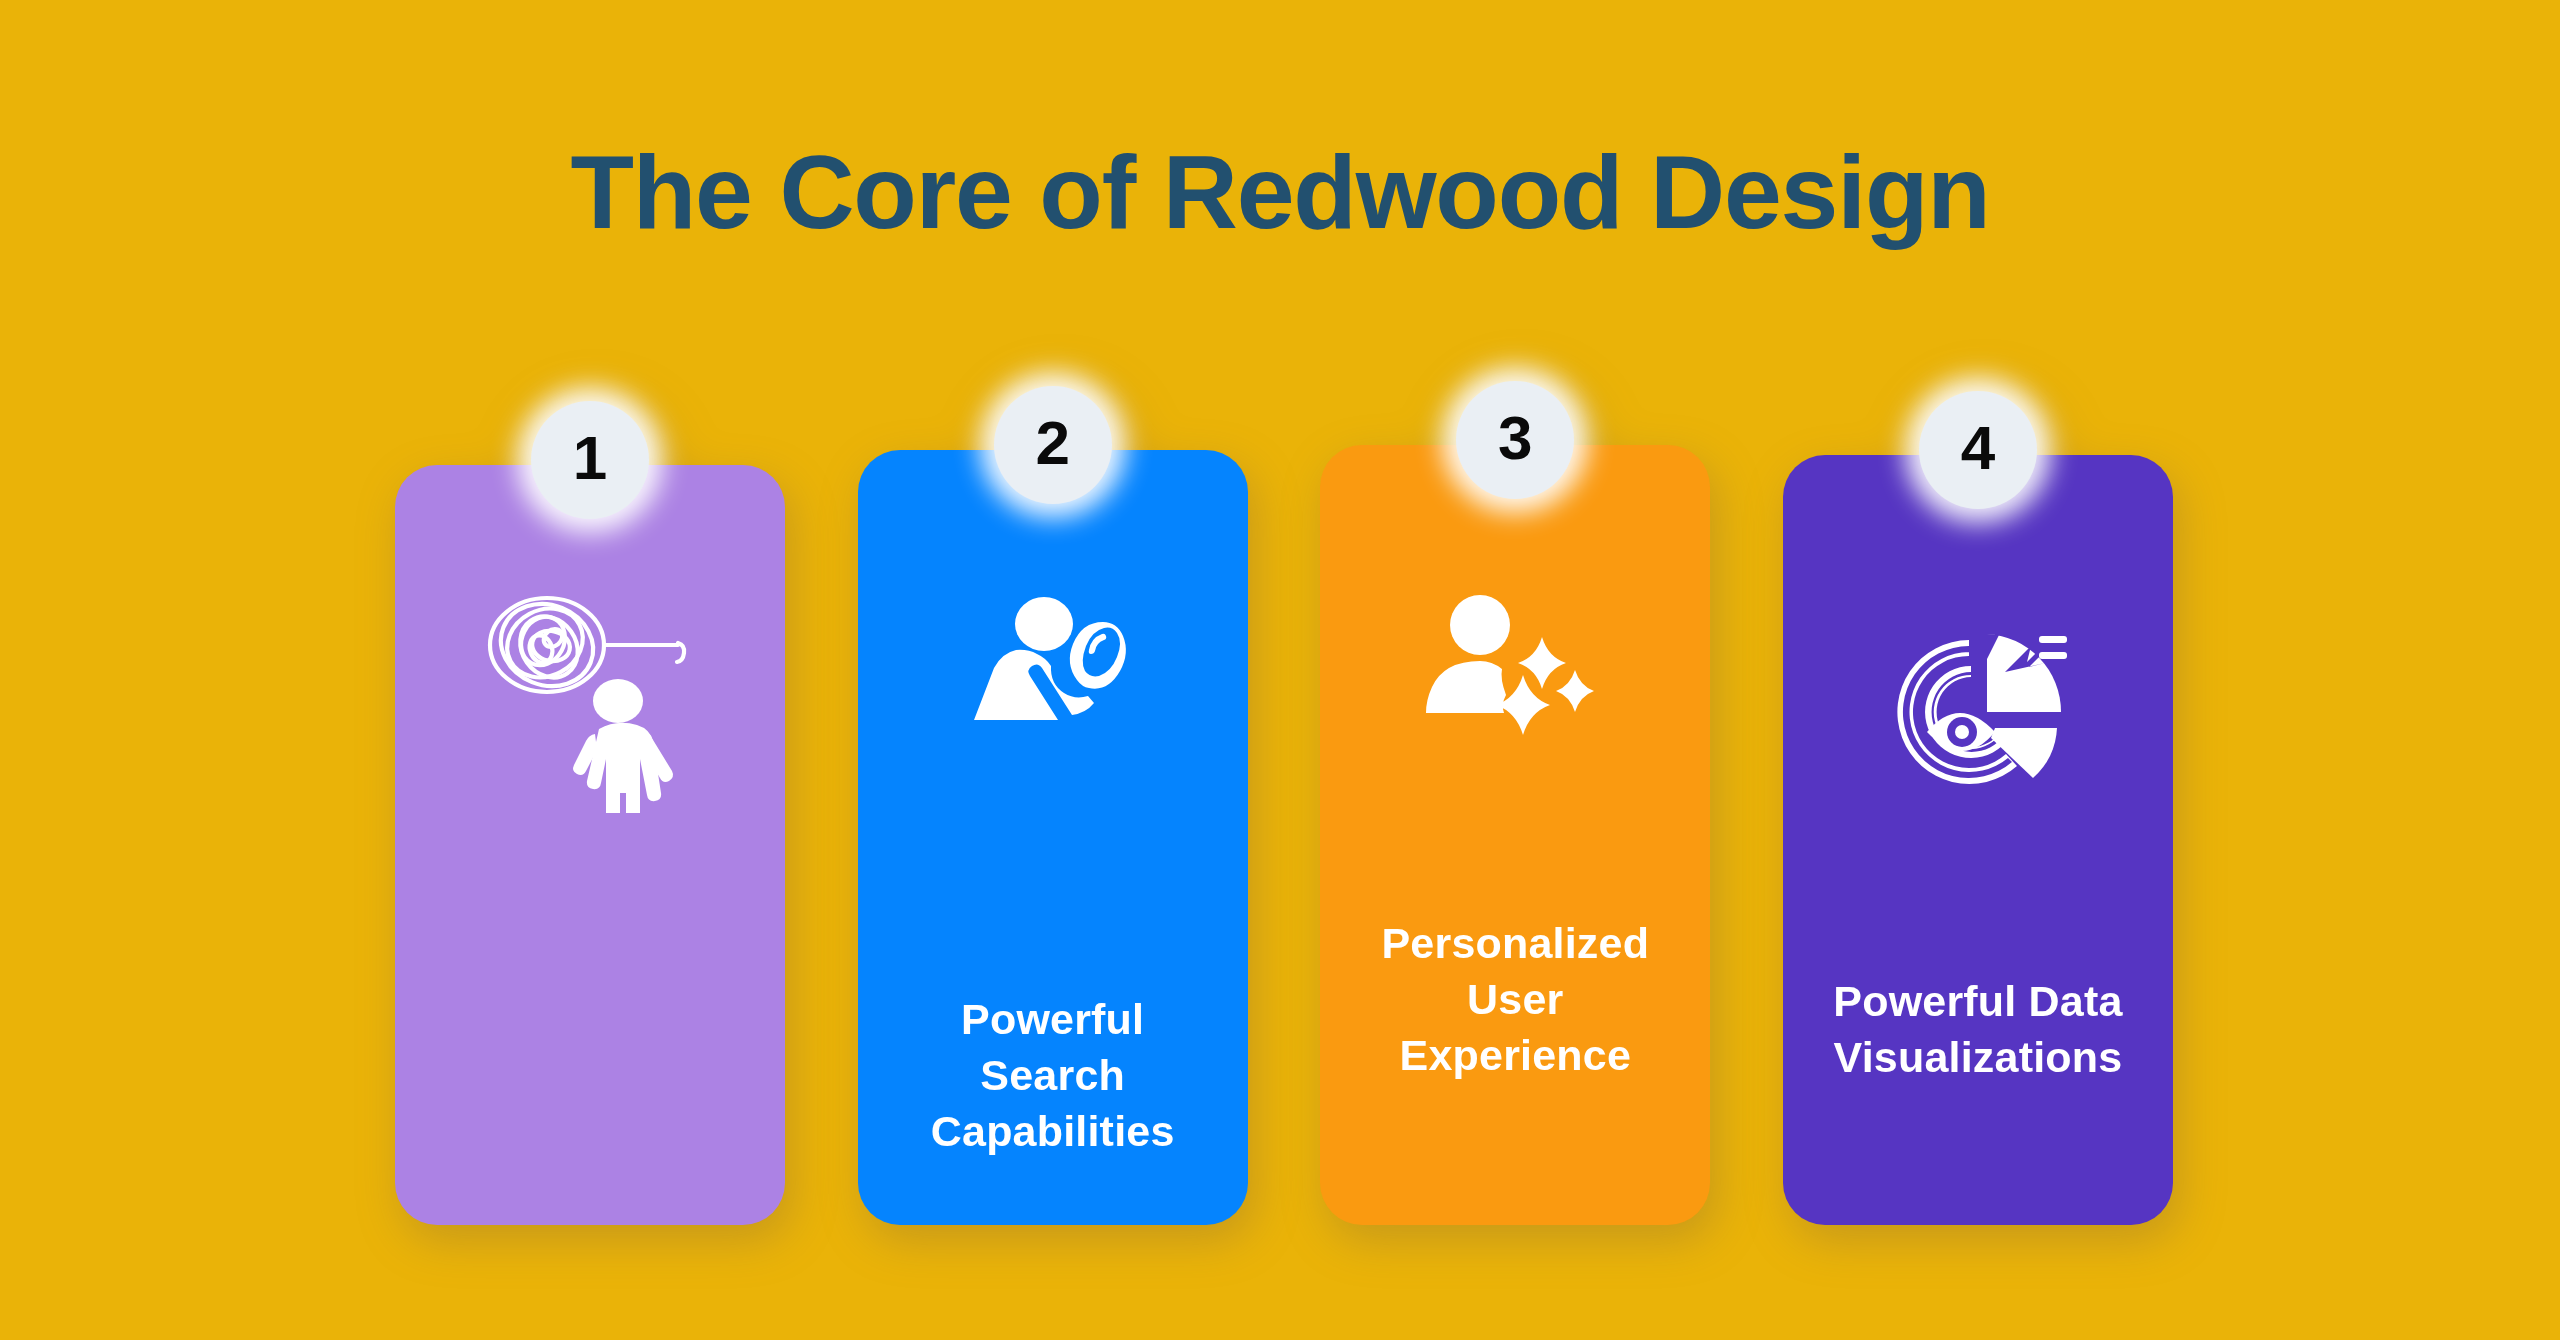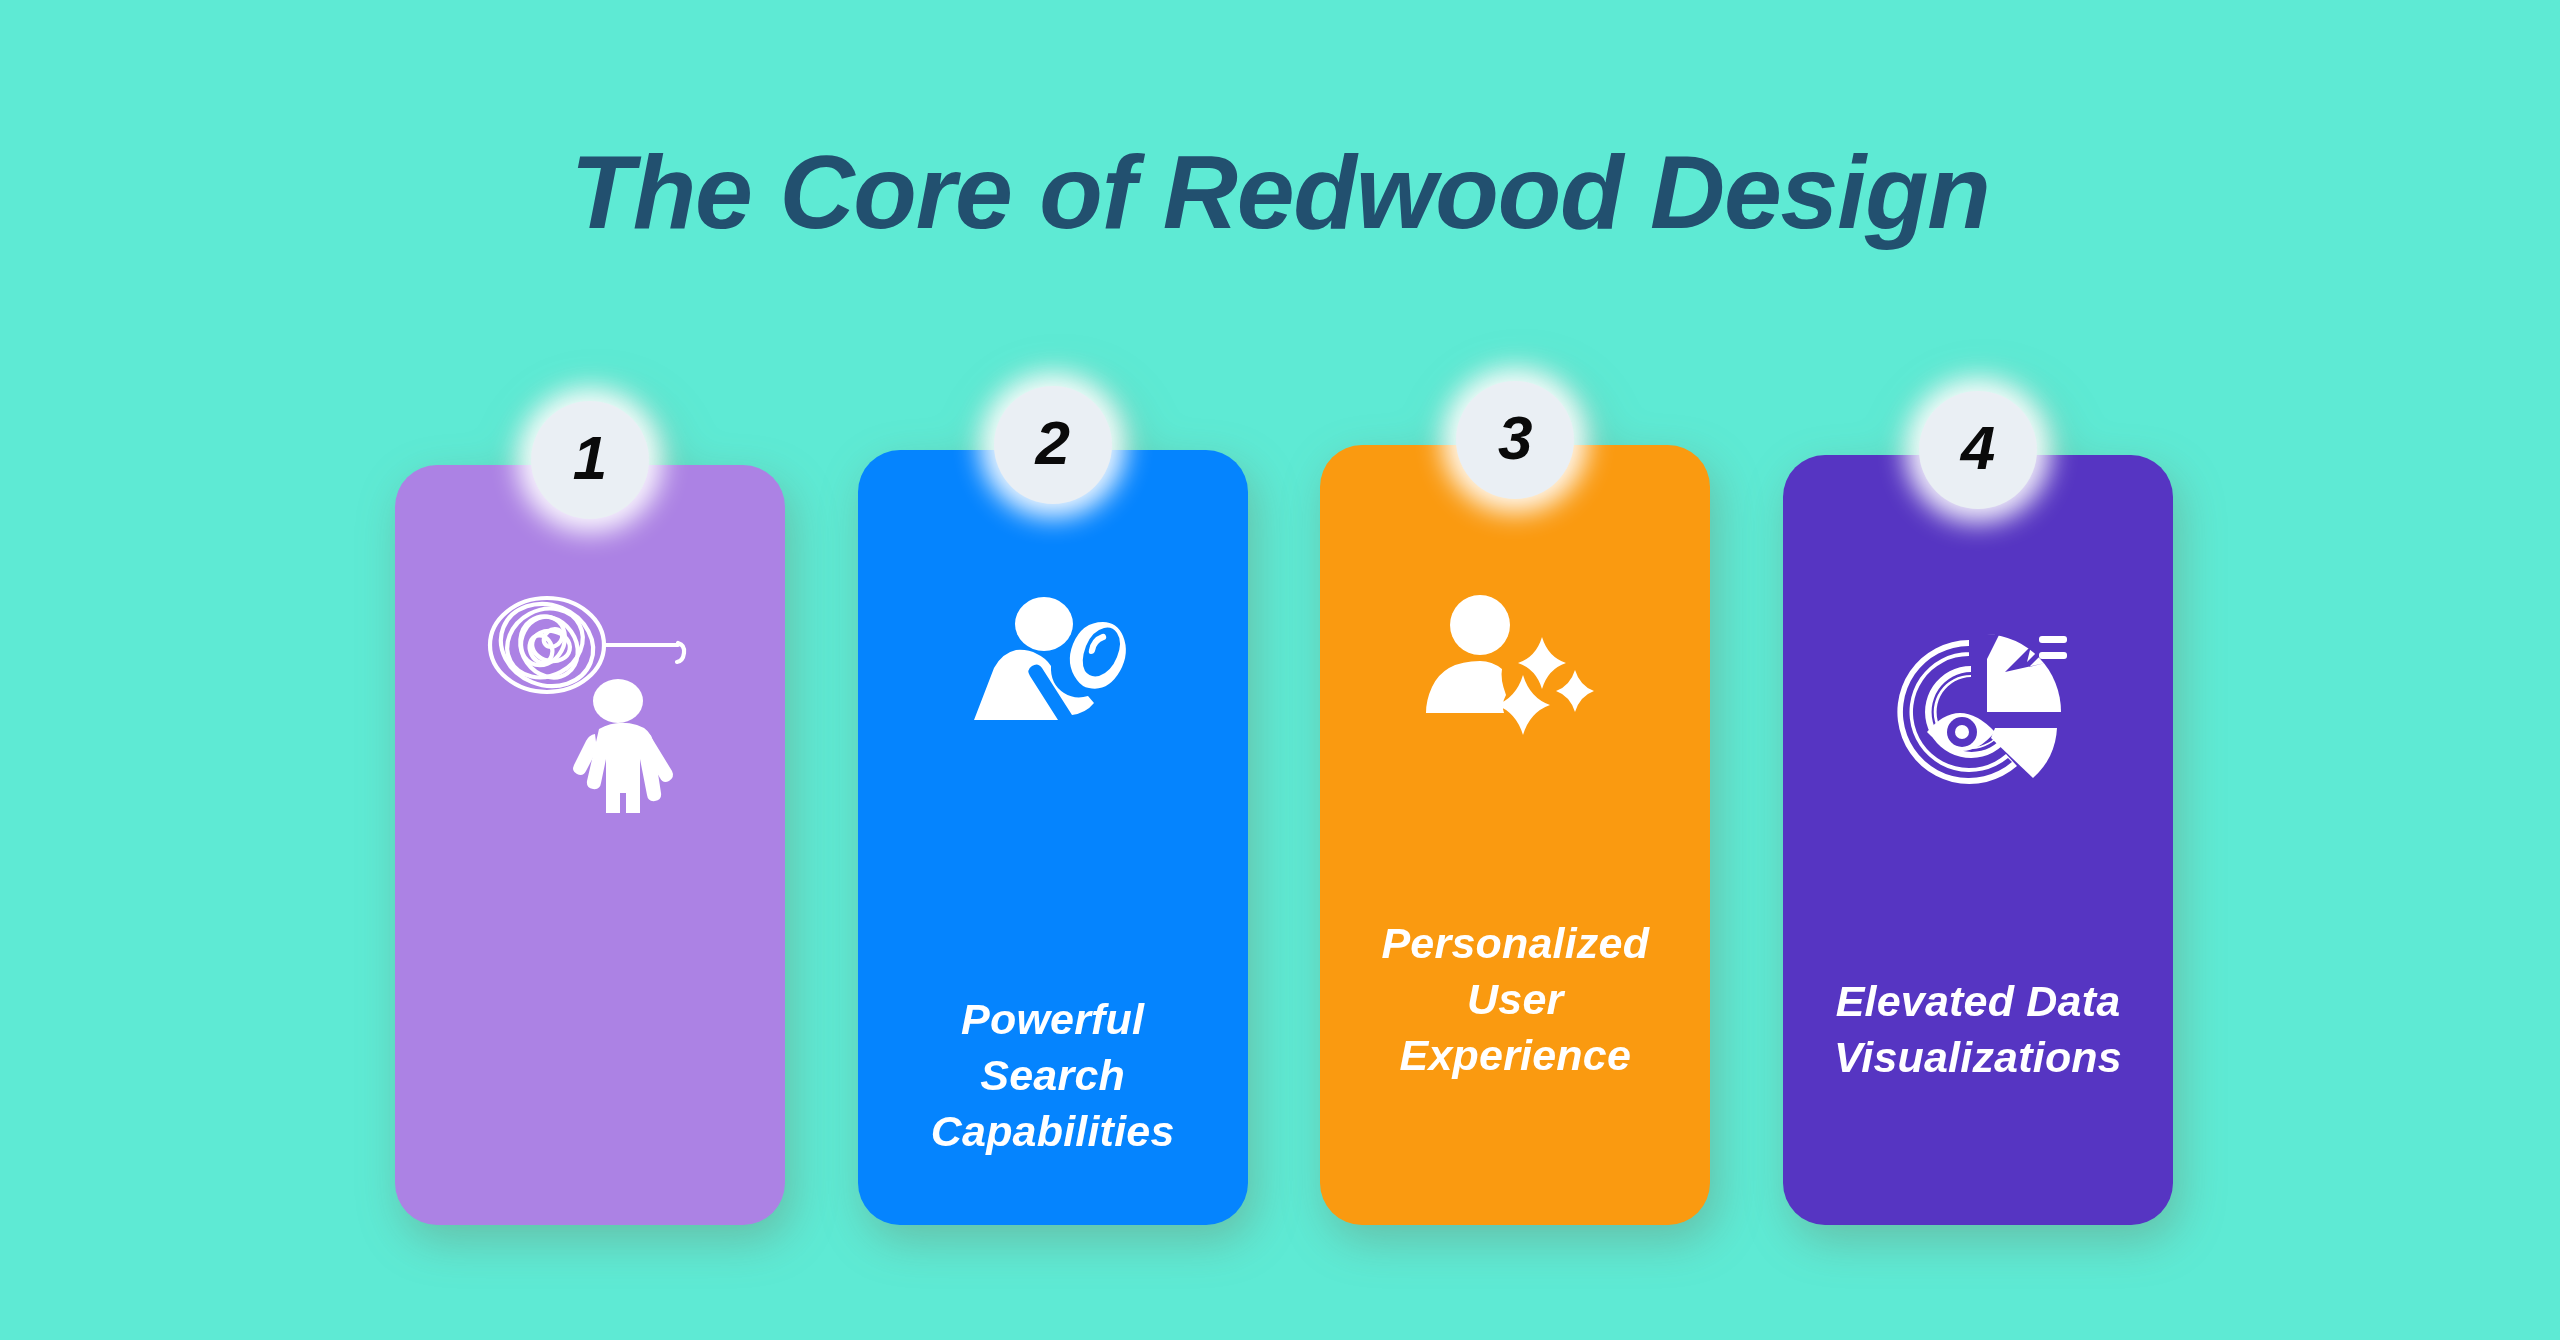--- a/index.html
+++ b/index.html
@@ -11,22 +11,21 @@
     width: 2560px;
     height: 1340px;
     overflow: hidden;
     font-family: "Liberation Sans", sans-serif;
     background: #fdf0dc;
   }
   .stage {
     position: relative;
     width: 2560px;
     height: 1340px;
-    background: #5eead4;
-    font-style: italic;
+    background: #eab308;
   }
 
   
   .title {
     position: absolute;
     left: 0;
     top: 136px;
     width: 2560px;
     text-align: center;
     font-size: 104px;
@@ -229,18 +228,18 @@
             <rect x="156" y="16" width="28" height="7" rx="3" fill="#ffffff"></rect>
             <rect x="156" y="32" width="28" height="7" rx="3" fill="#ffffff"></rect>
 
             <path d="M48 112 q30 -34 62 0 q-30 34 -62 0 z" fill="#ffffff"></path>
             <path d="M44 112 q32 -38 68 0 q-32 38 -68 0 z" fill="#ffffff"></path>
             <circle cx="79" cy="112" r="15" fill="#5635c2"></circle>
             <circle cx="79" cy="112" r="7" fill="#ffffff"></circle>
           </g>
         </svg>
       </div>
-      <div class="label">Elevated Data
+      <div class="label">Powerful Data
 Visualizations</div>
     </div>
 
   </div>
 </div>
 
 </body></html>

